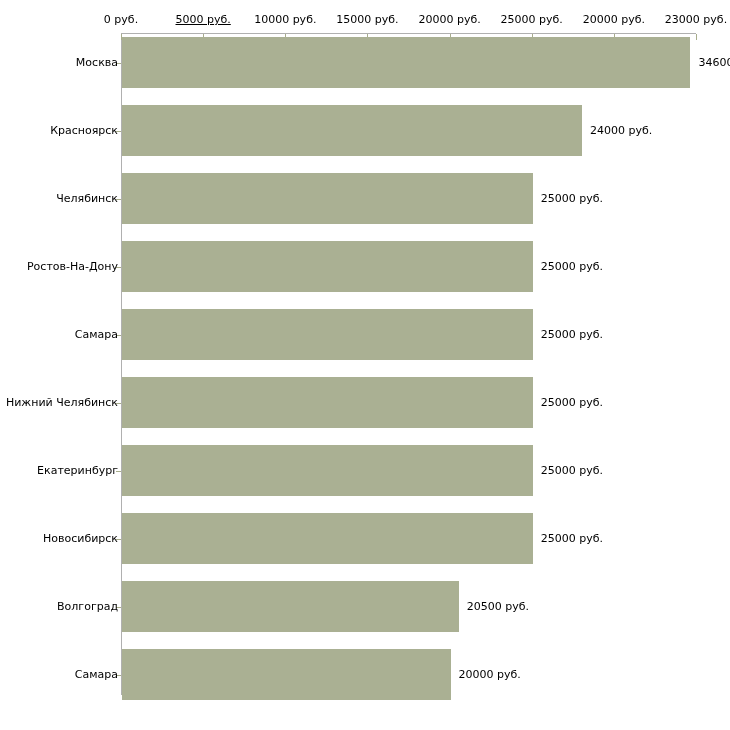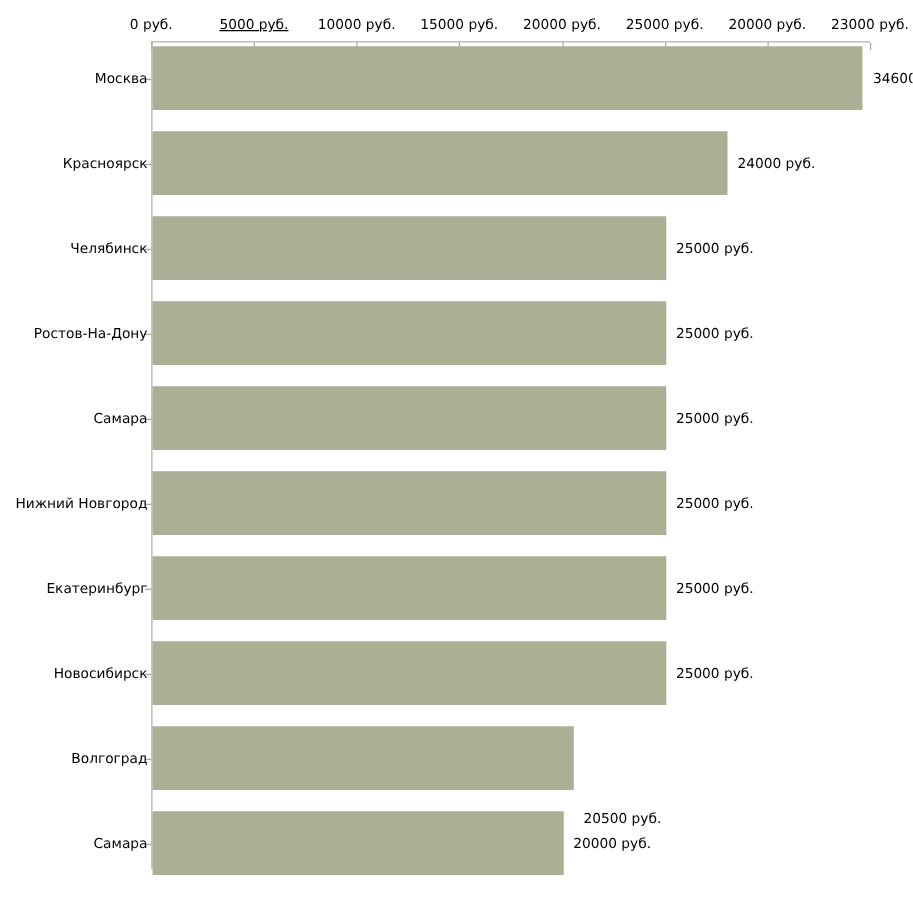--- a/index.html
+++ b/index.html
@@ -132,21 +132,21 @@
         <div class="y-tick-label" style="top: 62.5px;">Москва</div>
         <div class="y-tick" style="top: 130.5px;"></div>
         <div class="y-tick-label" style="top: 130.5px;">Красноярск</div>
         <div class="y-tick" style="top: 198.5px;"></div>
         <div class="y-tick-label" style="top: 198.5px;">Челябинск</div>
         <div class="y-tick" style="top: 266.5px;"></div>
         <div class="y-tick-label" style="top: 266.5px;">Ростов-На-Дону</div>
         <div class="y-tick" style="top: 334.5px;"></div>
         <div class="y-tick-label" style="top: 334.5px;">Самара</div>
         <div class="y-tick" style="top: 402.5px;"></div>
-        <div class="y-tick-label" style="top: 402.5px;">Нижний Новгород</div>
+        <div class="y-tick-label" style="top: 402.5px;">Нижний Челябинск</div>
         <div class="y-tick" style="top: 470.5px;"></div>
         <div class="y-tick-label" style="top: 470.5px;">Екатеринбург</div>
         <div class="y-tick" style="top: 538.5px;"></div>
         <div class="y-tick-label" style="top: 538.5px;">Новосибирск</div>
         <div class="y-tick" style="top: 606.5px;"></div>
         <div class="y-tick-label" style="top: 606.5px;">Волгоград</div>
         <div class="y-tick" style="top: 674.5px;"></div>
         <div class="y-tick-label" style="top: 674.5px;">Самара</div>
       </div>
     <div id="bars">
@@ -160,19 +160,19 @@
         <div class="bar-value-label" style="left: 540.714px; top: 266.5px;">25000 руб.</div>
         <div class="bar" title="Самара: 25000 руб." style="top: 309px; width: 410.714px; background: rgb(170, 176, 147);"></div>
         <div class="bar-value-label" style="left: 540.714px; top: 334.5px;">25000 руб.</div>
         <div class="bar" title="Нижний Новгород: 25000 руб." style="top: 377px; width: 410.714px; background: rgb(170, 176, 147);"></div>
         <div class="bar-value-label" style="left: 540.714px; top: 402.5px;">25000 руб.</div>
         <div class="bar" title="Екатеринбург: 25000 руб." style="top: 445px; width: 410.714px; background: rgb(170, 176, 147);"></div>
         <div class="bar-value-label" style="left: 540.714px; top: 470.5px;">25000 руб.</div>
         <div class="bar" title="Новосибирск: 25000 руб." style="top: 513px; width: 410.714px; background: rgb(170, 176, 147);"></div>
         <div class="bar-value-label" style="left: 540.714px; top: 538.5px;">25000 руб.</div>
         <div class="bar" title="Волгоград: 20500 руб." style="top: 581px; width: 336.786px; background: rgb(170, 176, 147);"></div>
-        <div class="bar-value-label" style="left: 466.786px; top: 606.5px; margin-top: 48px;">20500 руб.</div>
+        <div class="bar-value-label" style="left: 466.786px; top: 606.5px;">20500 руб.</div>
         <div class="bar" title="Пермь: 20000 руб." style="top: 649px; width: 328.571px; background: rgb(170, 176, 147);"></div>
         <div class="bar-value-label" style="left: 458.571px; top: 674.5px;">20000 руб.</div>
       </div>
 
   </div>
 </div>
 
 </body></html>

